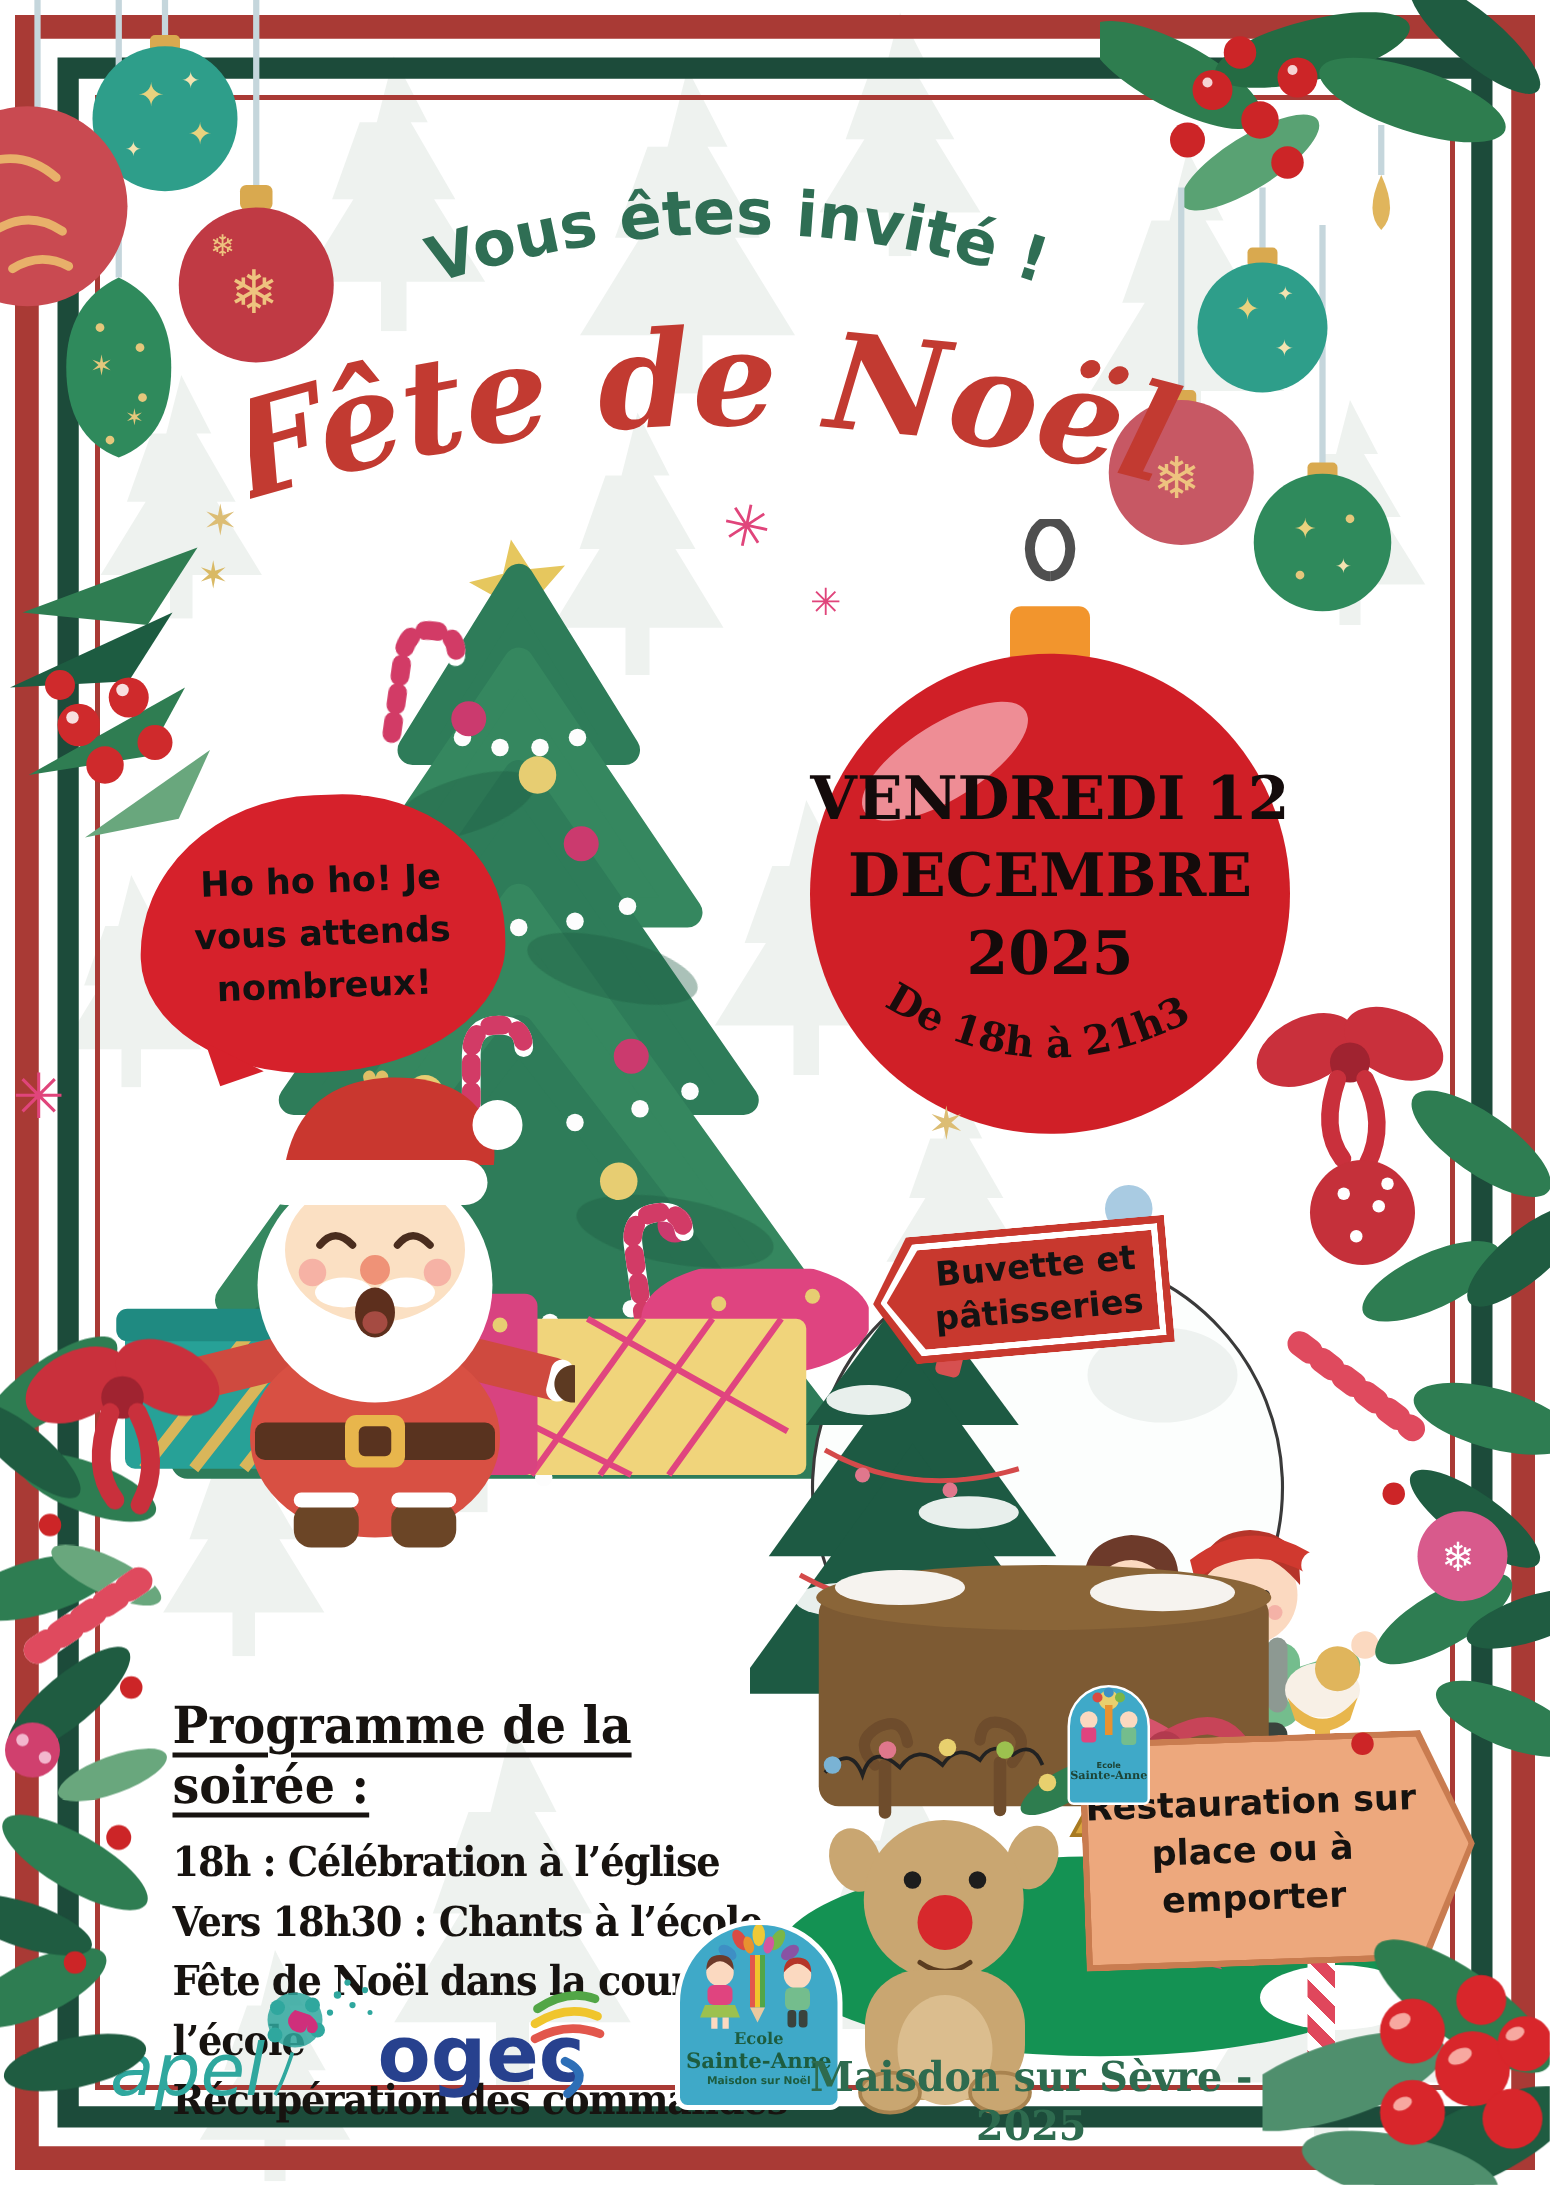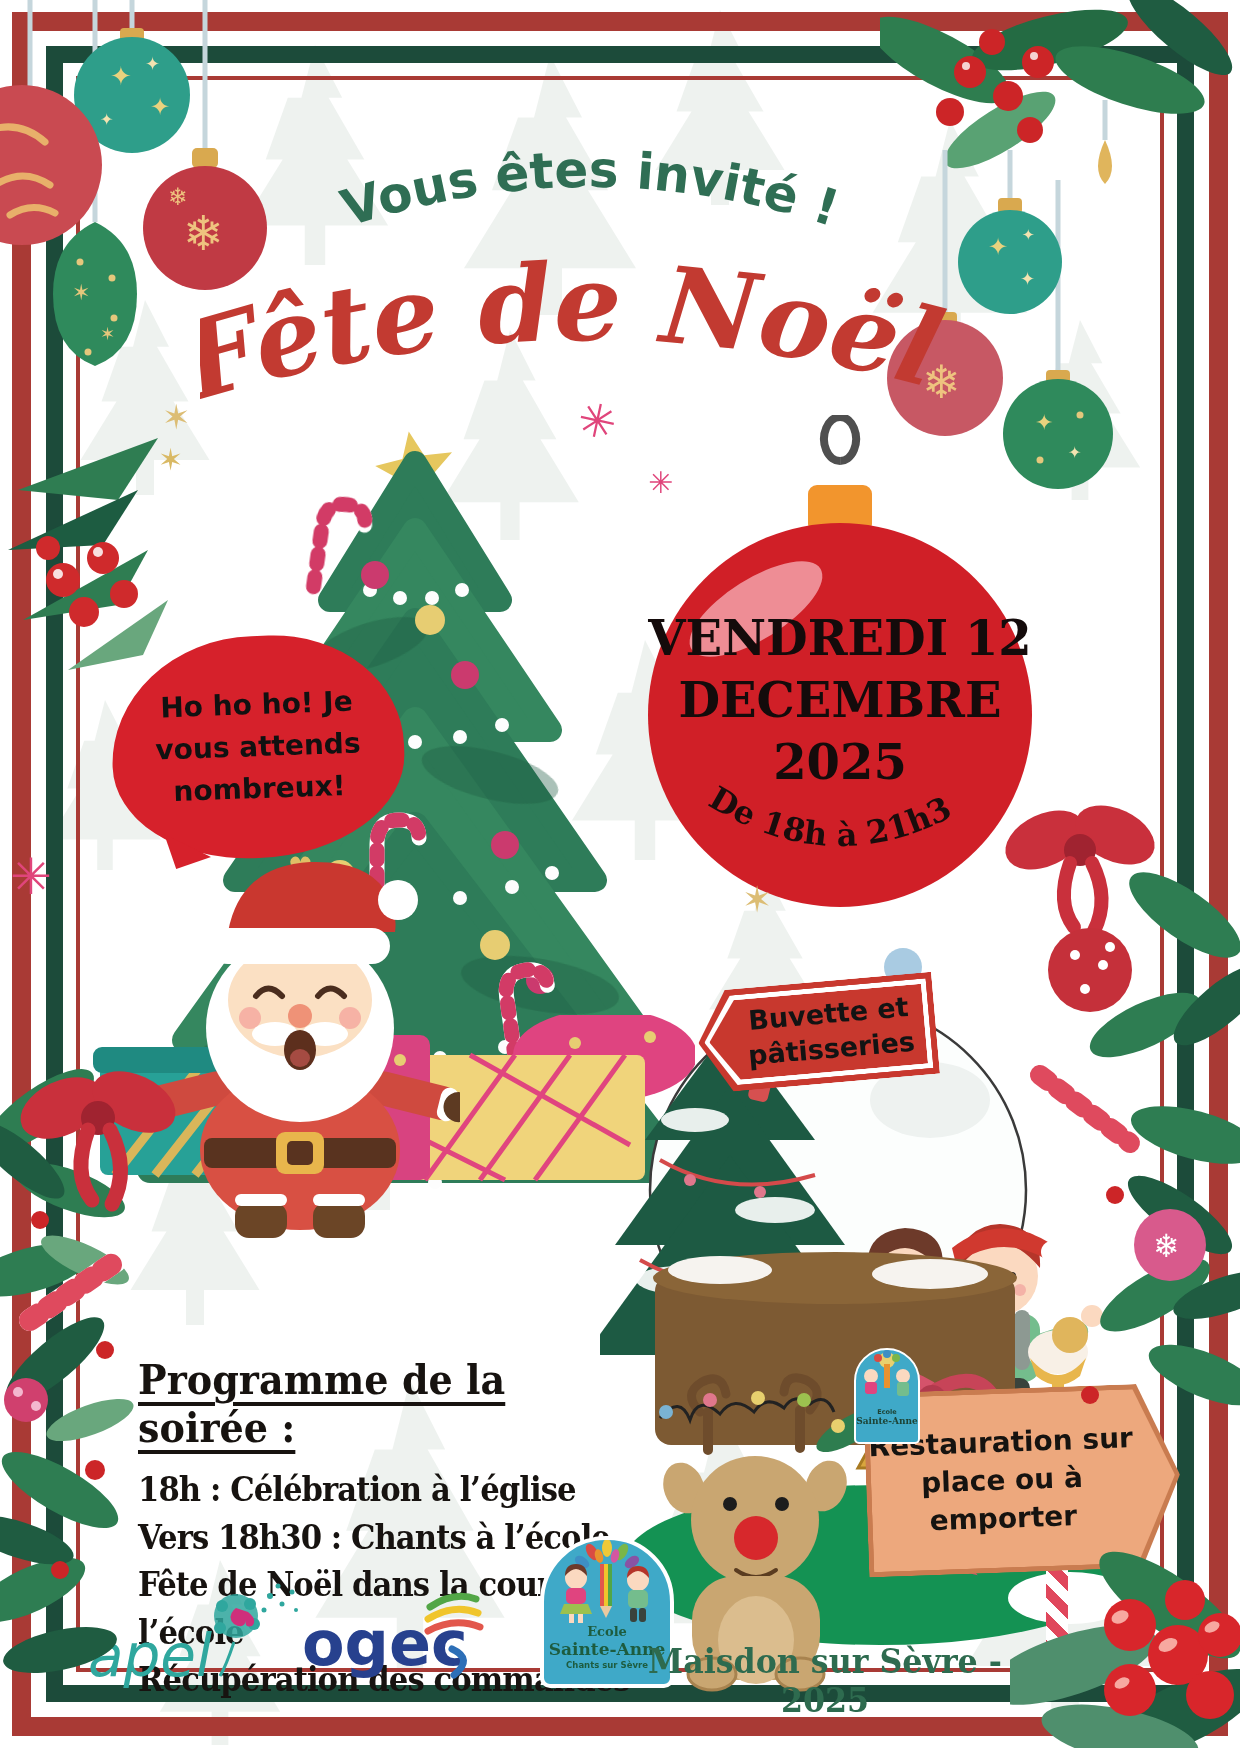--- a/index.html
+++ b/index.html
@@ -544,21 +544,21 @@
       <g>
         <circle cx="94" cy="40" r="11" fill="#fbd9c0"></circle>
         <path d="M83,38 q0,-12 11,-12 q11,0 11,12 q-6,-7 -11,-7 q-5,0 -11,7 Z" fill="#b5352a"></path>
         <rect x="84" y="50" width="20" height="18" rx="5" fill="#74bd8d"></rect>
         <rect x="86" y="68" width="7" height="14" rx="3" fill="#3a433c"></rect>
         <rect x="95" y="68" width="7" height="14" rx="3" fill="#3a433c"></rect>
       </g>
     </svg>
     <div class="l1">Ecole</div>
     <div class="l2">Sainte-Anne</div>
-    <div class="l3">Chants sur Sèvre</div>
+    <div class="l3">Maisdon sur Noël</div>
   </div>
 
   <div class="abs footer">Maisdon sur Sèvre - 2025</div>
 
   <svg class="abs" style="left:0;top:930px" width="230" height="770" viewBox="0 0 230 770">
     <g fill="#2e7d52">
       <ellipse cx="40" cy="180" rx="64" ry="22" transform="rotate(-35 40 180)"></ellipse>
       <ellipse cx="70" cy="260" rx="58" ry="20" transform="rotate(20 70 260)"></ellipse>
       <ellipse cx="30" cy="340" rx="62" ry="22" transform="rotate(-15 30 340)"></ellipse>
       <ellipse cx="60" cy="560" rx="66" ry="22" transform="rotate(30 60 560)"></ellipse>

